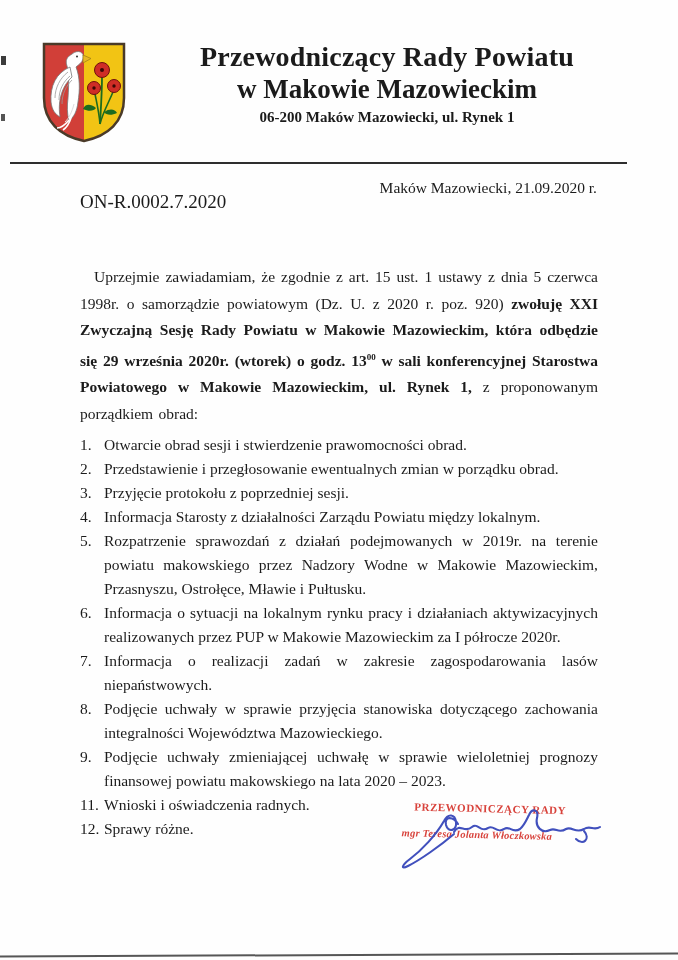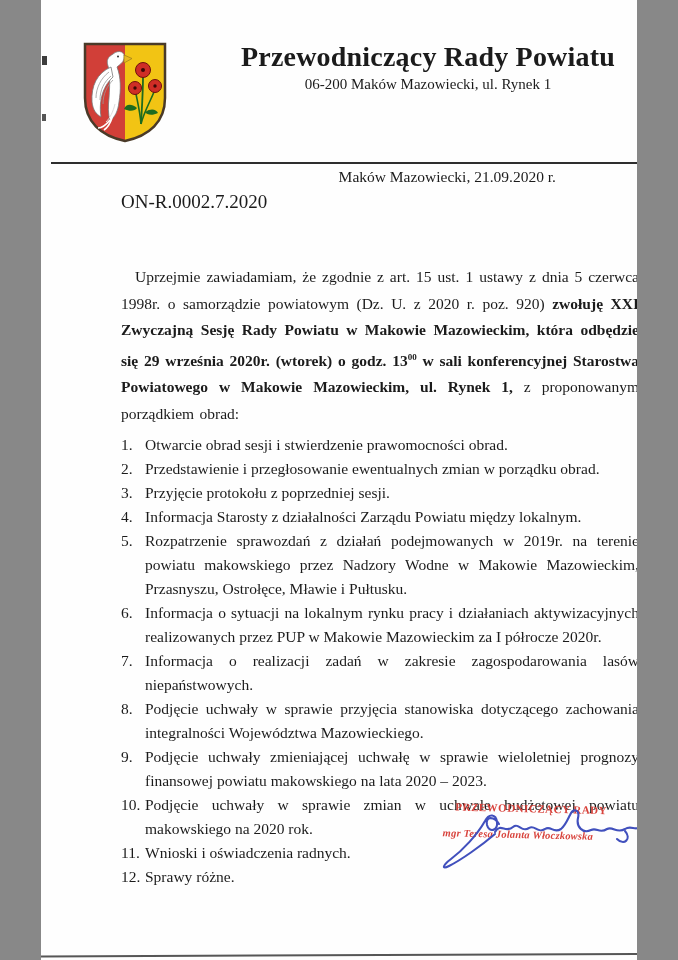--- a/index.html
+++ b/index.html
@@ -1,27 +1,27 @@
 <!DOCTYPE html>
 <html><head>
 <meta charset="utf-8">
 <style>
   html,body{margin:0;padding:0;background:#888;}
   .page{
-    position:relative;width:596px;height:960px;margin:0 auto;background:#fefefe;
+    position:relative;width:678px;height:960px;margin:0 auto;background:#fefefe;
     font-family:"Liberation Serif",serif;color:#1b1b1b;overflow:hidden;
   }
   
   .crest{position:absolute;left:38px;top:40px;width:92px;height:106px;}
   .head{padding-top:40px;margin-left:152px;width:470px;text-align:center;}
   .t1{font-size:28px;font-weight:bold;line-height:33px;letter-spacing:.2px;}
   .t2{font-size:27px;font-weight:bold;line-height:33px;}
-  .addr{font-size:15px;font-weight:normal;line-height:19px;margin-top:2px;}
+  .addr{font-size:15px;font-weight:bold;line-height:19px;margin-top:2px;}
   .rule{position:absolute;left:10px;top:162px;width:617px;height:2px;background:#2e2e2e;}
-  .dateline{position:absolute;top:168px;right:81px;font-size:15.5px;}
+  .dateline{position:absolute;top:179px;right:81px;font-size:15.5px;}
   .refline{position:absolute;top:191px;left:80px;font-size:19px;}
   
   .bodywrap{position:absolute;top:264px;left:80px;width:518px;}
   .intro{font-size:15.5px;line-height:26.5px;text-align:justify;text-indent:14px;margin:0;word-spacing:1.5px;}
   .intro b{font-weight:bold;}
   sup.hours{font-size:9px;vertical-align:super;font-weight:bold;}
   .agenda{margin-top:6px;}
   .item{display:flex;font-size:15.5px;line-height:24px;}
   .item .num{width:24px;flex:0 0 24px;}
   .item .txt{flex:1;text-align:justify;}
@@ -65,20 +65,21 @@
       <circle cx="56" cy="48" r="6.5" fill="#cf2d26" stroke="#6e100c" stroke-width="1"></circle>
       <circle cx="76" cy="46" r="6.5" fill="#cf2d26" stroke="#6e100c" stroke-width="1"></circle>
       <circle cx="64" cy="30" r="2" fill="#3a0806"></circle>
       <circle cx="56" cy="48" r="1.7" fill="#3a0806"></circle>
       <circle cx="76" cy="46" r="1.7" fill="#3a0806"></circle>
     </g>
   </svg>
 
   <div class="head">
     <div class="t1">Przewodniczący Rady Powiatu</div>
+    <div class="t2">w Makowie Mazowieckim</div>
     <div class="addr">06-200 Maków Mazowiecki, ul. Rynek 1</div>
   </div>
 
   <div class="rule"></div>
 
   <div class="dateline">Maków Mazowiecki, 21.09.2020 r.</div>
   <div class="refline">ON-R.0002.7.2020</div>
 
   <div class="bodywrap">
     <p class="intro"><span>Uprzejmie zawiadamiam, że zgodnie z art. 15 ust. 1 ustawy z dnia 5 czerwca 1998r. o samorządzie powiatowym (Dz. U. z 2020 r. poz. 920) </span><b><span>zwołuję XXI Zwyczajną Sesję Rady Powiatu w Makowie Mazowieckim, która odbędzie się 29 września 2020r. (wtorek) o godz. 13</span><sup class="hours">00</sup><span> w sali konferencyjnej Starostwa Powiatowego w Makowie Mazowieckim, ul. Rynek 1,</span></b><span> z proponowanym porządkiem obrad:</span></p>
@@ -114,24 +115,20 @@
         </div>
       <div class="item">
           <span class="num">8.</span>
           <span class="txt">Podjęcie uchwały w sprawie przyjęcia stanowiska dotyczącego zachowania integralności Województwa Mazowieckiego.</span>
         </div>
       <div class="item">
           <span class="num">9.</span>
           <span class="txt">Podjęcie uchwały zmieniającej uchwałę w sprawie wieloletniej prognozy finansowej powiatu makowskiego na lata 2020 – 2023.</span>
         </div>
       <div class="item">
-          <span class="num">10.</span>
-          <span class="txt">Podjęcie uchwały w sprawie zmian w uchwale budżetowej powiatu makowskiego na 2020 rok.</span>
-        </div>
-      <div class="item">
           <span class="num">11.</span>
           <span class="txt">Wnioski i oświadczenia radnych.</span>
         </div>
       <div class="item">
           <span class="num">12.</span>
           <span class="txt">Sprawy różne.</span>
         </div>
     </div>
   </div>
 

